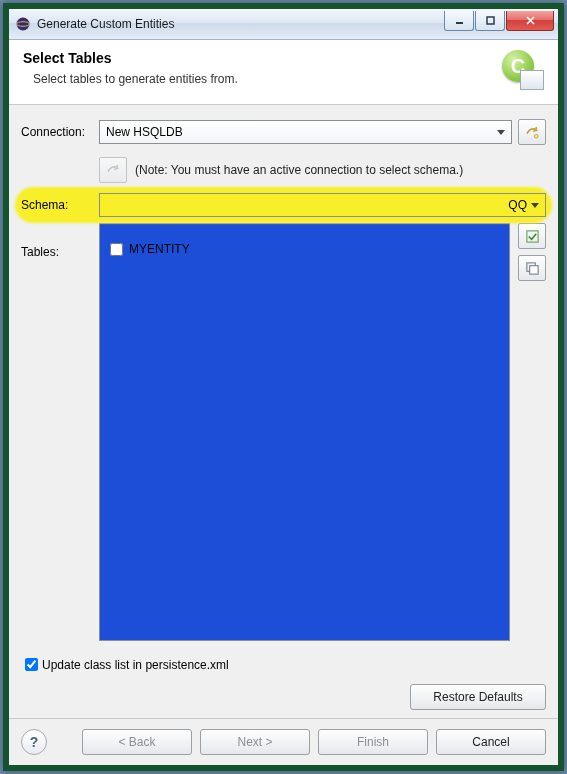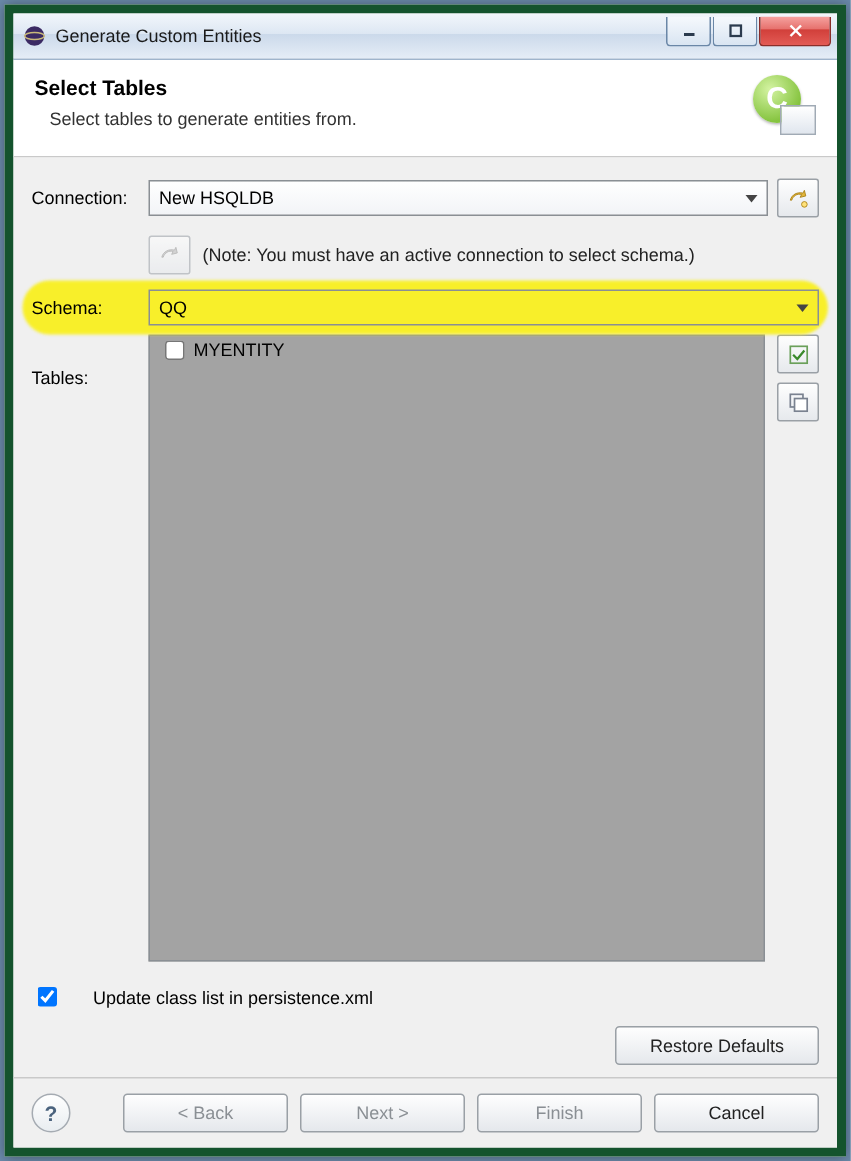--- a/index.html
+++ b/index.html
@@ -199,36 +199,37 @@
   filter: blur(1px);
   z-index: 0;
 }
 .schema-row-wrap .row {
   position: relative;
   z-index: 1;
   margin-bottom: 0;
 }
 .schema-select {
   background: #f8ef2a !important;
+  justify-content: flex-end;
 }
 
 .tables-row {
   display: flex;
   flex: 1;
   min-height: 0;
 }
 .tables-lbl {
   width: 78px;
   padding-top: 22px;
 }
 .tables-box {
   flex: 1;
-  background: #a3a3a3;
+  background: #1d4ed8;
   border: 1px solid #8a8f94;
-  padding: 0 6px;
+  padding: 16px 6px;
   overflow: auto;
 }
 .tbl-item {
   display: flex;
   align-items: center;
   height: 18px;
 }
 .tbl-item input { margin-right: 6px; }
 .side-btns {
   width: 30px;
@@ -236,21 +237,20 @@
   flex-direction: column;
   align-items: flex-end;
   margin-left: 6px;
   gap: 6px;
 }
 
 .chk-row {
   margin-top: 14px;
   display: flex;
   align-items: center;
-  gap: 20px;
 }
 .chk-row input { margin-right: 4px; }
 
 .restore-row {
   display: flex;
   justify-content: flex-end;
   margin-top: 10px;
 }
 
 .footer {

